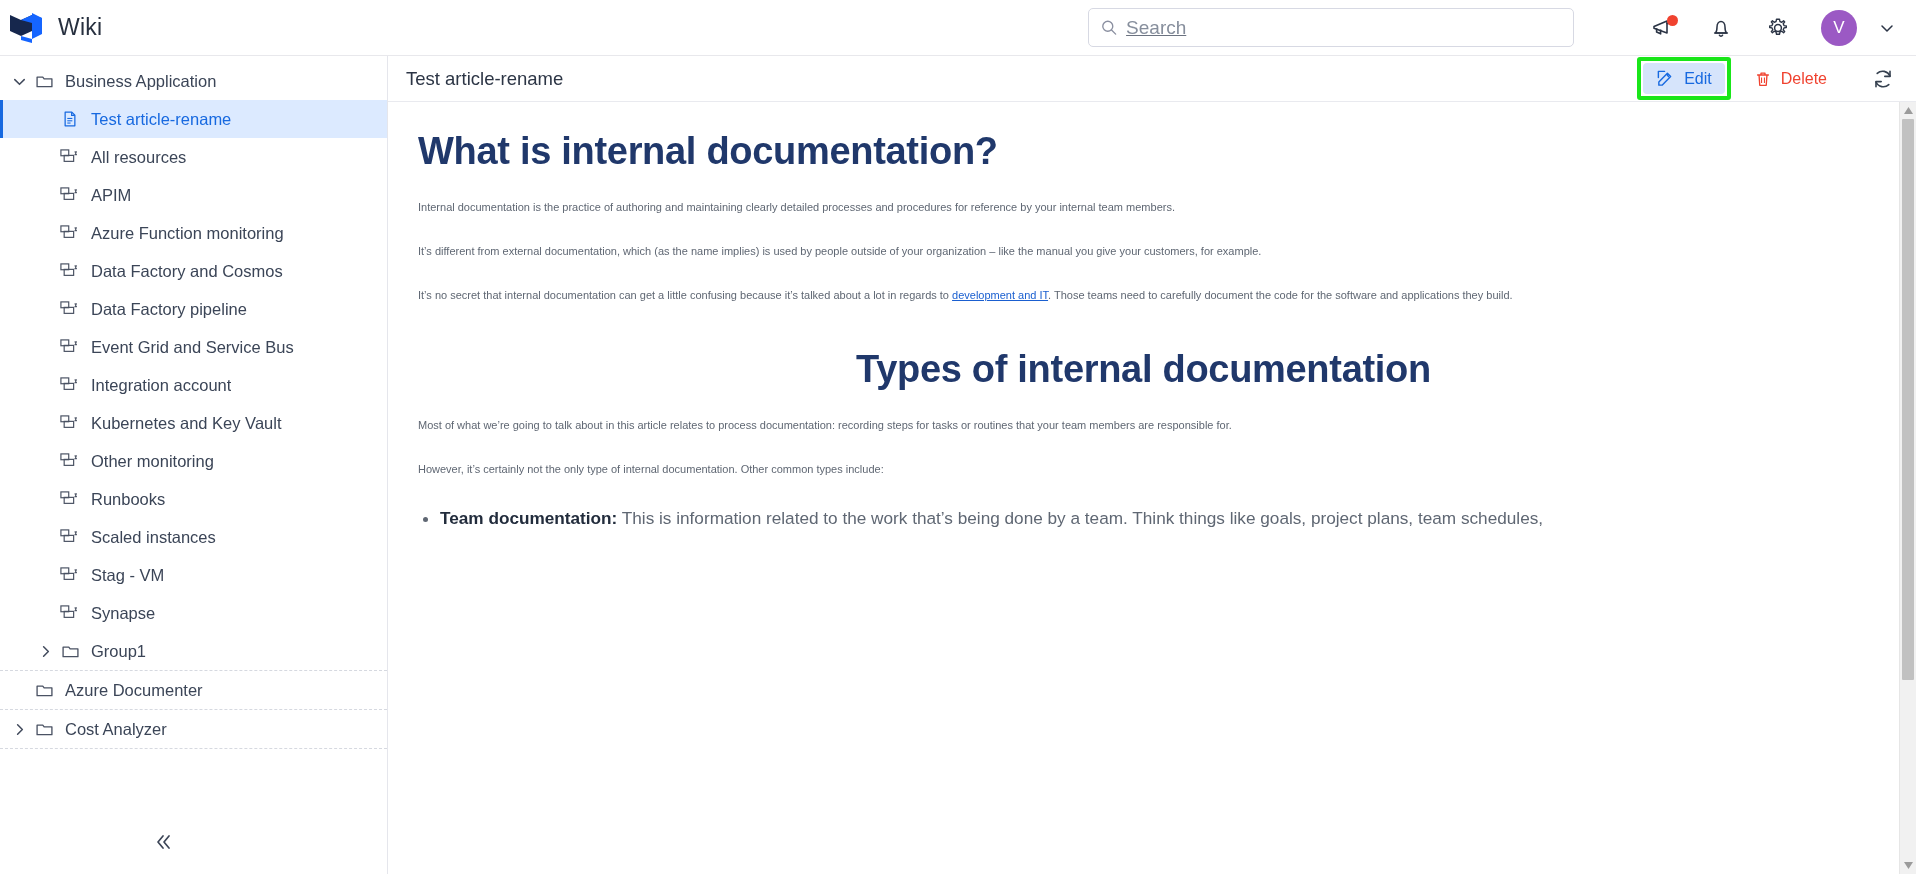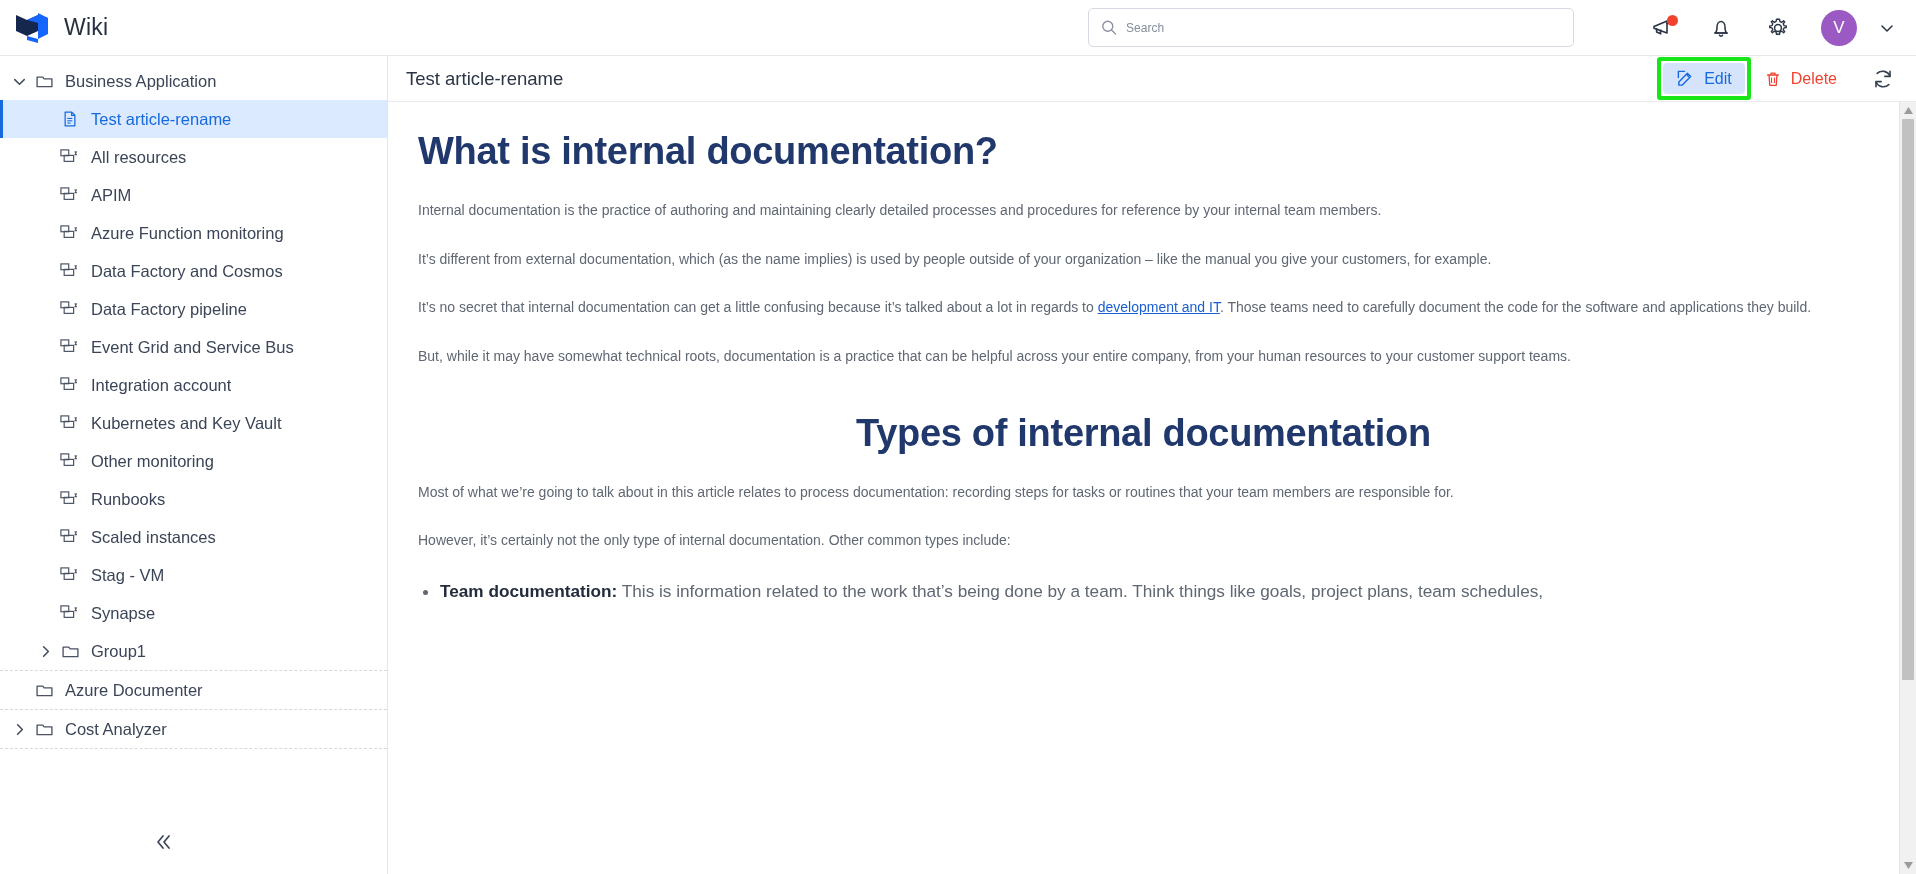--- a/index.html
+++ b/index.html
@@ -19,21 +19,21 @@
     display: flex;
     align-items: center;
     background: #ffffff;
     border-bottom: 1px solid #e8e8ec;
     position: relative;
   }
   .brand {
     display: flex;
     align-items: center;
     gap: 14px;
-    padding-left: 14px;
+    padding-left: 8px;
     width: 330px;
   }
   .logo { width: 36px; height: 34px; display:block; }
   .brand-title {
     font-size: 23px;
     color: #27303f;
     letter-spacing: .2px;
   }
   .search-wrap {
     position: absolute;
@@ -49,25 +49,26 @@
     border-radius: 5px;
     display: flex;
     align-items: center;
     padding: 0 12px;
     gap: 9px;
     background: #fff;
   }
   .search-input {
     border: none;
     outline: none;
-    font-size: 12px;
+    font-size: 19px;
     color: #6b7280;
     font-family: "Liberation Sans", sans-serif;
     width: 100%;
     background: transparent;
+    text-decoration: underline;
   }
   .search-input::placeholder { color: #868e9c; }
 
   .header-actions {
     position: absolute;
     right: 16px;
     top: 0;
     height: 56px;
     display: flex;
     align-items: center;
@@ -181,20 +182,21 @@
     flex: 0 0 46px;
   }
   .article-title {
     font-size: 18.5px;
     color: #2c3545;
   }
   .toolbar {
     margin-left: auto;
     display: flex;
     align-items: center;
+    gap: 10px;
   }
   .hl-box {
     border: 4px solid #19e619;
     border-radius: 3px;
     padding: 2px;
     display: flex;
   }
   .btn {
     display: flex;
     align-items: center;
@@ -231,21 +233,21 @@
   .doc h1 {
     font-size: 38px;
     color: #20386b;
     font-weight: bold;
     letter-spacing: -.3px;
     margin-bottom: 26px;
     margin-top: 4px;
   }
   .doc h1.second { margin-top: 44px; text-align: center; }
   .doc p {
-    font-size: 14px;
+    font-size: 11px;
     line-height: 1.62;
     color: #5f6773;
     margin-bottom: 26px;
   }
   .doc a { color: #1a5fd0; text-decoration: underline; }
   .doc ul { margin-left: 22px; }
   .doc li {
     font-size: 17.2px;
     line-height: 1.62;
     color: #5f6773;
@@ -619,21 +621,20 @@
         </div>
       </div>
     </div>
 
     <div class="doc-scroll-wrap">
       <div class="doc">
         <h1>What is internal documentation?</h1>
         <p>Internal documentation is the practice of authoring and maintaining clearly detailed processes and procedures for reference by your internal team members.</p>
         <p>It’s different from external documentation, which (as the name implies) is used by people outside of your organization – like the manual you give your customers, for example.</p>
         <p><span>It’s no secret that internal documentation can get a little confusing because it’s talked about a lot in regards to </span><a href="#">development and IT</a><span>. Those teams need to carefully document the code for the software and applications they build.</span></p>
-        <p>But, while it may have somewhat technical roots, documentation is a practice that can be helpful across your entire company, from your human resources to your customer support teams.</p>
         <h1 class="second">Types of internal documentation</h1>
         <p>Most of what we’re going to talk about in this article relates to process documentation: recording steps for tasks or routines that your team members are responsible for.</p>
         <p>However, it’s certainly not the only type of internal documentation. Other common types include:</p>
         <ul>
           <li><b>Team documentation:</b><span> This is information related to the work that’s being done by a team. Think things like goals, project plans, team schedules,</span></li>
         </ul>
       </div>
 
       <div class="vscroll">
         <div class="sc-arrow">

